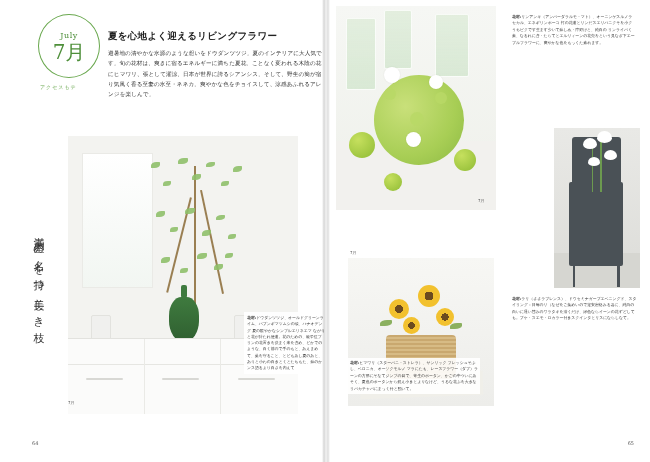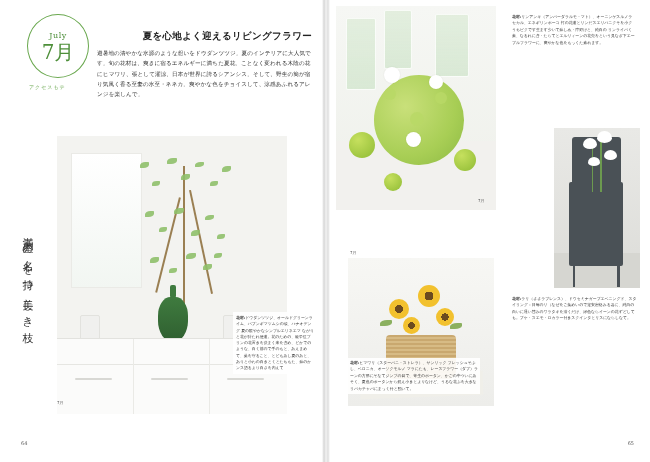--- a/index.html
+++ b/index.html
@@ -14,38 +14,38 @@
     background:#ffffff;
   }
   
   .gutter{
     position:absolute;left:322px;top:0;width:8px;height:462px;
     background:linear-gradient(to right,rgba(0,0,0,0.0),rgba(0,0,0,0.16),rgba(0,0,0,0.05),rgba(0,0,0,0.13),rgba(0,0,0,0.0));
     pointer-events:none;
     z-index:40;
   }
   .page{position:absolute;top:0;height:462px;background:#fff;}
-  .page-left{left:5px;width:326px;}
+  .page-left{left:16px;width:326px;}
   .page-right{left:326px;width:324px;}
 
   
   .month-badge{
     position:absolute;left:22px;top:14px;width:60px;height:62px;
     border:1px solid #6aa84f;border-radius:50%;
     display:flex;flex-direction:column;align-items:center;justify-content:center;
     color:#4e8f3a;
   }
   .month-badge .en{font-family:"DejaVu Serif","Liberation Serif",serif;font-size:8px;letter-spacing:.5px;margin-bottom:2px;}
   .month-badge .jp{font-family:"DejaVu Serif","Liberation Serif",serif;font-size:20px;line-height:1;}
   .month-sub{
     position:absolute;left:24px;top:84px;font-size:5px;color:#6aa84f;letter-spacing:1px;
   }
   .headline{
     position:absolute;left:92px;top:30px;width:215px;
-    font-size:9.5px;font-weight:bold;color:#222;letter-spacing:.3px;text-align:right;
+    font-size:9.5px;font-weight:bold;color:#222;letter-spacing:.3px;
   }
   .lead{
     position:absolute;left:92px;top:48px;width:218px;
     font-size:5.6px;line-height:1.85;color:#333;letter-spacing:.1px;
   }
   .vert-title{
     position:absolute;left:14px;top:228px;
     writing-mode:vertical-rl;text-orientation:upright;
     font-family:"DejaVu Serif","Liberation Serif",serif;
     font-size:11px;letter-spacing:3px;color:#2f2f2f;height:120px;

